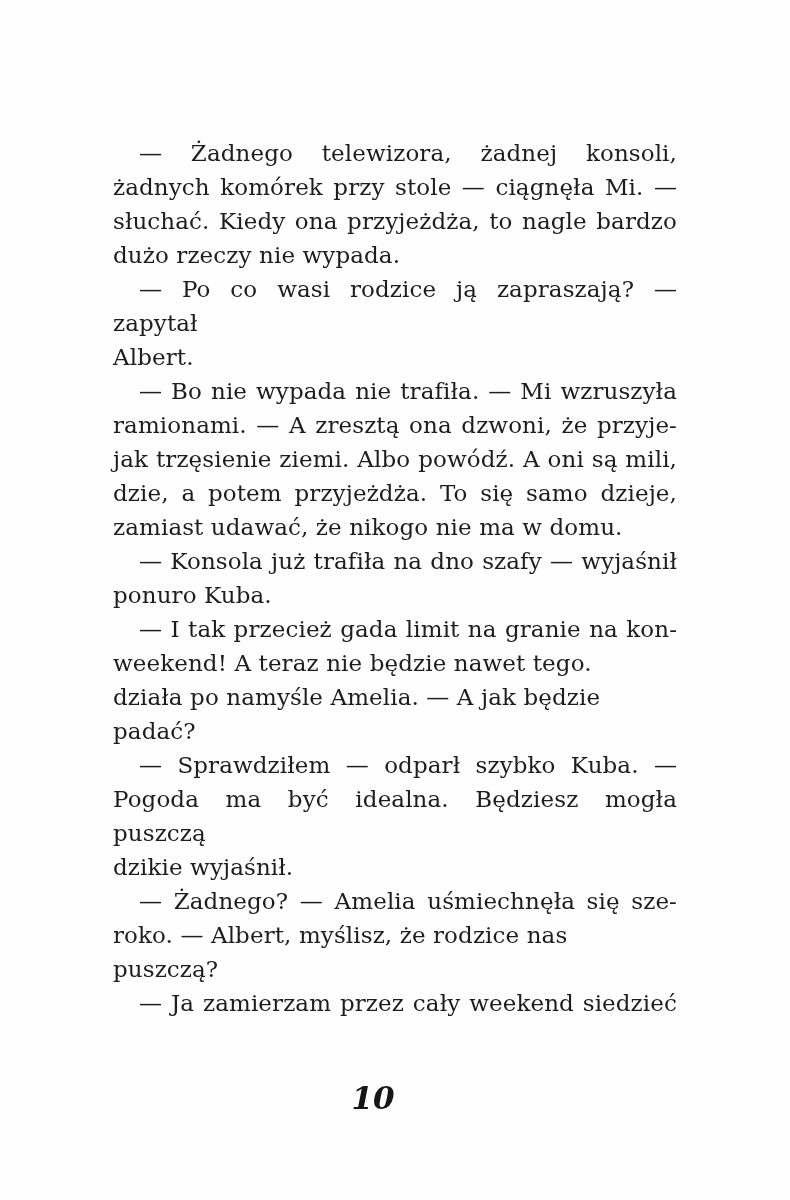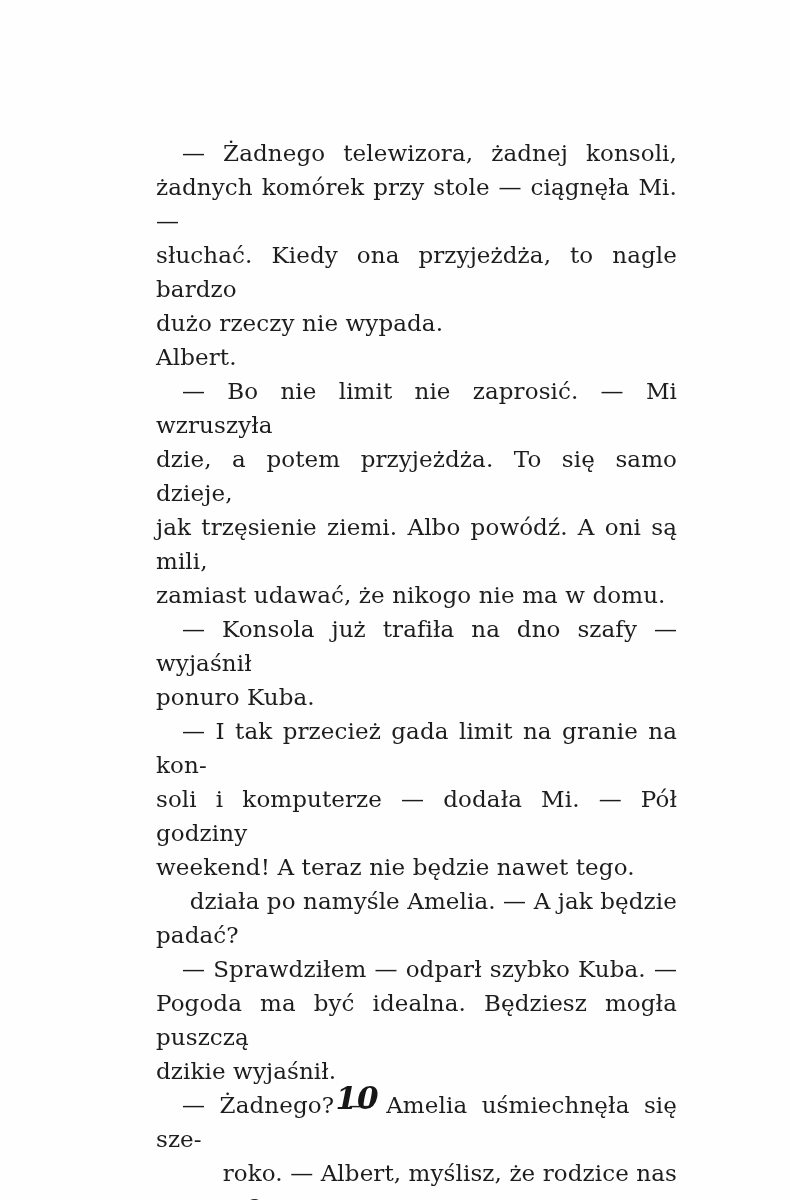--- a/index.html
+++ b/index.html
@@ -27,33 +27,32 @@
     margin: 0;
     padding: 0;
   }
   .line {
     font-size: 23px;
     line-height: 34px;
     letter-spacing: 0.1px;
     text-align: justify;
     text-align-last: justify;
     white-space: normal;
-    margin-left: 43px;
   }
   .line.first {
     text-indent: 26px;
   }
   .line.last {
-    text-align: right;
+    text-align: left;
     text-align-last: left;
   }
   .page-number {
     position: absolute;
     top: 1080px;
-    left: 0;
+    left: 16px;
     width: 714px;
     text-align: center;
     font-family: "DejaVu Serif", "Liberation Serif", serif;
     font-style: italic;
     font-weight: bold;
     font-size: 31px;
     line-height: 36px;
     color: #161616;
   }
 </style>
@@ -62,35 +61,36 @@
 
 <div class="page">
   <div class="text-block">
       <div class="paragraph">
         <div class="line first">— Żadnego telewizora, żadnej konsoli,</div>
         <div class="line">żadnych komórek przy stole — ciągnęła Mi. —</div>
         <div class="line">słuchać. Kiedy ona przyjeżdża, to nagle bardzo</div>
         <div class="line last">dużo rzeczy nie wypada.</div>
       </div>
       <div class="paragraph">
+        <div class="line first">— Po co wasi rodzice ją zapraszają? — zapytał</div>
         <div class="line last">Albert.</div>
       </div>
       <div class="paragraph">
-        <div class="line first">— Bo nie limit nie zaprosić. — Mi wzruszyła</div>
+        <div class="line first">— Bo nie wypada nie trafiła. — Mi wzruszyła</div>
+        <div class="line">ramionami. — A zresztą ona dzwoni, że przyje-</div>
+        <div class="line">jak trzęsienie ziemi. Albo powódź. A oni są mili,</div>
         <div class="line">dzie, a potem przyjeżdża. To się samo dzieje,</div>
-        <div class="line">jak trzęsienie ziemi. Albo powódź. A oni są mili,</div>
         <div class="line last">zamiast udawać, że nikogo nie ma w domu.</div>
       </div>
       <div class="paragraph">
         <div class="line first">— Konsola już trafiła na dno szafy — wyjaśnił</div>
         <div class="line last">ponuro Kuba.</div>
       </div>
       <div class="paragraph">
         <div class="line first">— I tak przecież gada limit na granie na kon-</div>
-        <div class="line">soli i komputerze — dodała Mi. — Pół godziny</div>
         <div class="line last">weekend! A teraz nie będzie nawet tego.</div>
       </div>
       <div class="paragraph">
         <div class="line last">działa po namyśle Amelia. — A jak będzie padać?</div>
       </div>
       <div class="paragraph">
         <div class="line first">— Sprawdziłem — odparł szybko Kuba. —</div>
         <div class="line">Pogoda ma być idealna. Będziesz mogła puszczą</div>
         <div class="line last">dzikie wyjaśnił.</div>
       </div>

